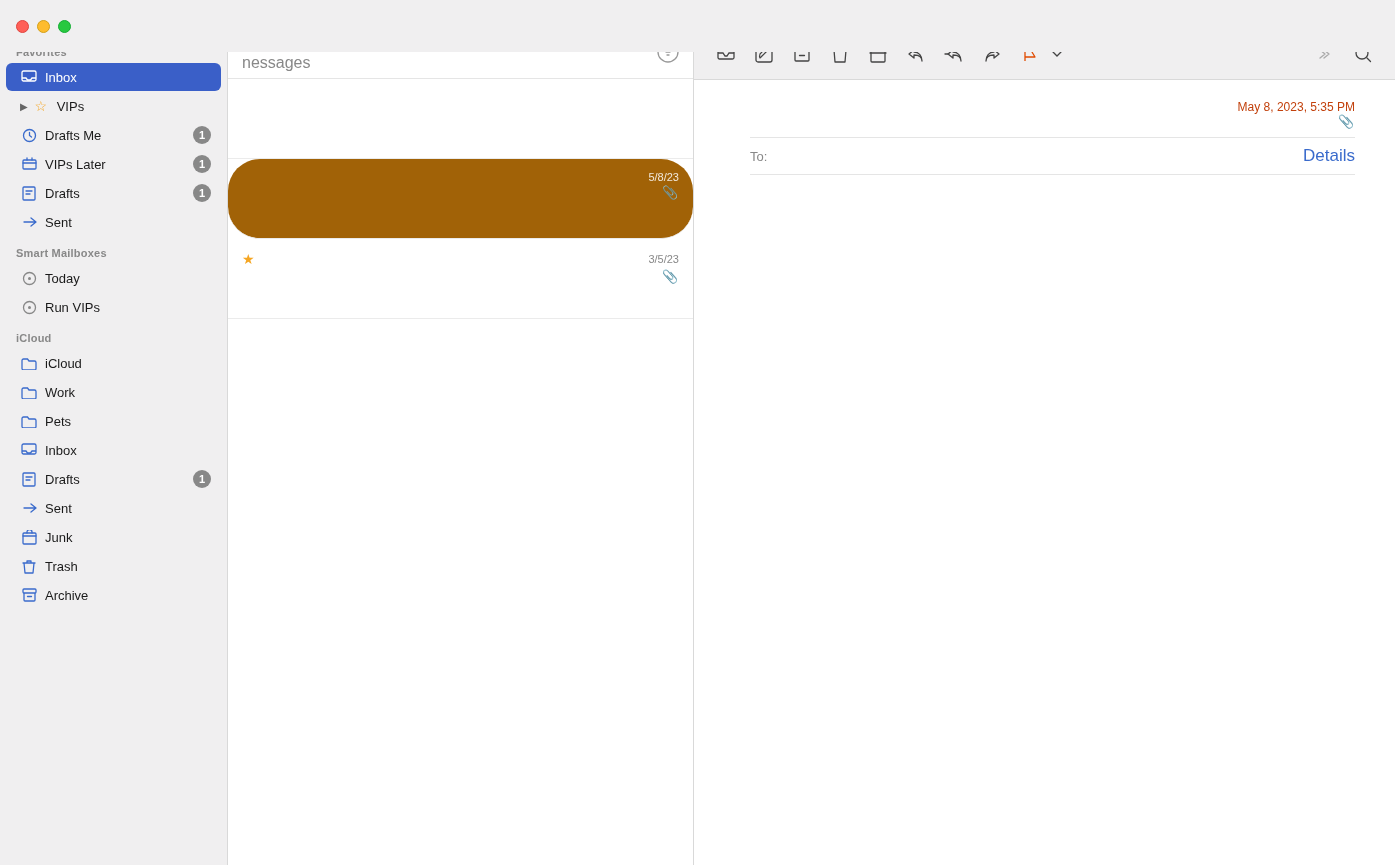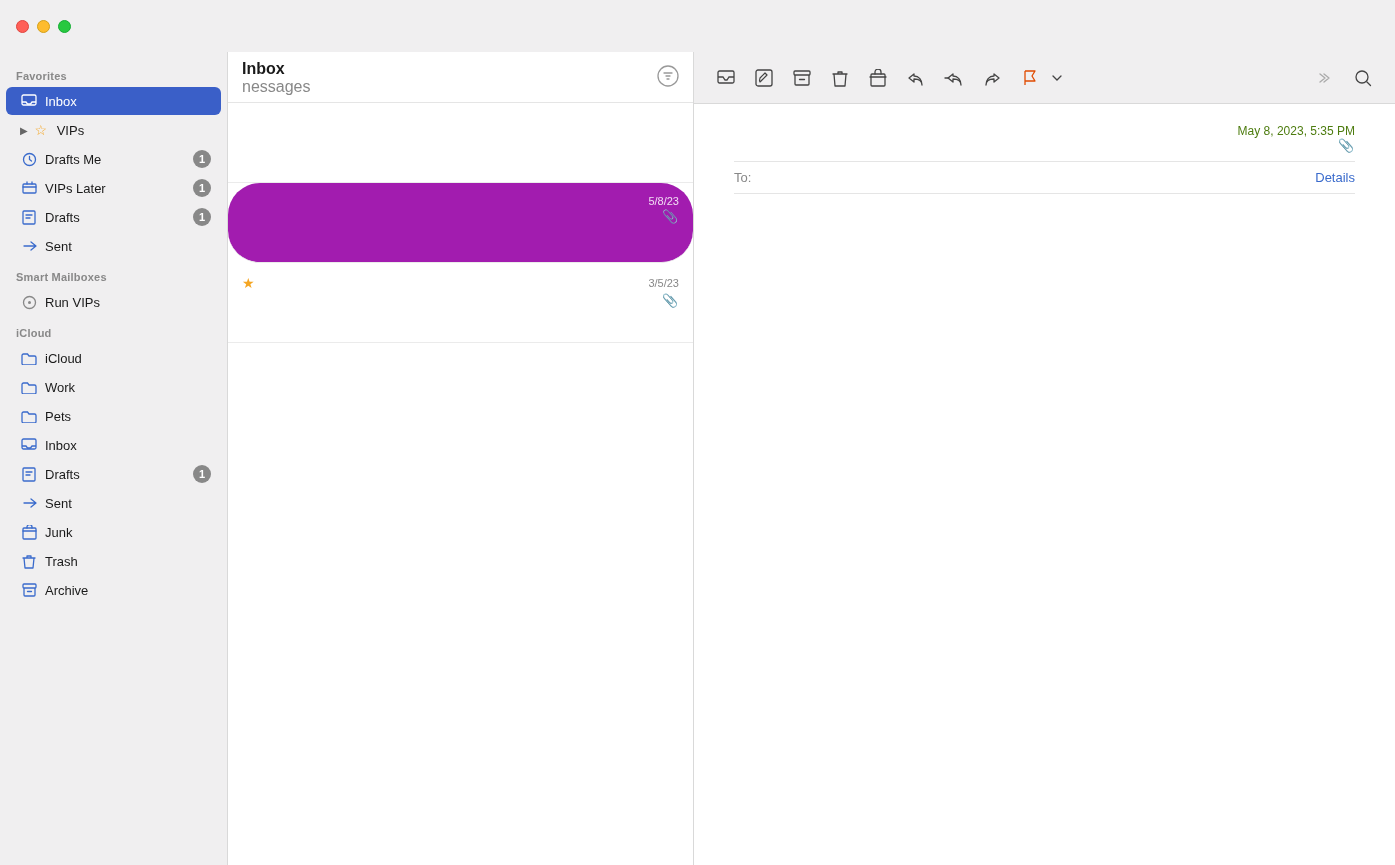--- a/index.html
+++ b/index.html
@@ -13,21 +13,21 @@
       padding: 0 16px;
       z-index: 100;
     }
     .traffic-lights { display: flex; gap: 8px; align-items: center; }
     .traffic-light { width: 13px; height: 13px; border-radius: 50%; }
     .tl-red { background: #ff5f57; border: 1px solid #e0443e; }
     .tl-yellow { background: #febc2e; border: 1px solid #d4a017; }
     .tl-green { background: #28c840; border: 1px solid #14ae33; }
 
     
-    .app { display: flex; width: 1395px; height: 865px; padding-top: 52px; justify-content: space-between; }
+    .app { display: flex; width: 1395px; height: 865px; padding-top: 28px; justify-content: space-between; }
 
     
     .sidebar {
       width: 228px; min-width: 228px;
       background: #f0eff0;
       height: 100%;
       overflow-y: auto;
       padding: 8px 0;
       border-right: 1px solid #d9d9d9;
     }
@@ -75,21 +75,21 @@
     .filter-icon { font-size: 18px; color: #555; cursor: pointer; }
 
     .email-list { flex: 1; overflow-y: auto; }
     .email-item {
       padding: 12px 14px;
       border-bottom: 1px solid #ebebeb;
       cursor: pointer;
       position: relative;
       min-height: 80px;
     }
-    .email-item.selected { background: #a21caf; color: #fff; border-radius: 32px; }
+    .email-item.selected { background: #a16207; color: #fff; border-radius: 32px; }
     .email-item.selected .email-date, .email-item.selected .email-preview,
     .email-item.selected .email-sender { color: #fff; }
     .email-top { display: flex; align-items: center; justify-content: flex-end; margin-bottom: 2px; }
     .email-date { font-size: 11px; color: #888; }
     .email-item.selected .email-date { color: rgba(255,255,255,0.85); }
     .email-sender { font-size: 13px; font-weight: 600; margin-bottom: 2px; }
     .email-subject { font-size: 12px; margin-bottom: 2px; }
     .email-preview { font-size: 12px; color: #888; }
     .attachment-icon { font-size: 13px; color: #aaa; }
     .email-item.selected .attachment-icon { color: rgba(255,255,255,0.8); }
@@ -119,30 +119,31 @@
 
     .email-detail {
       flex: 1;
       padding: 20px 40px;
       overflow-y: auto;
     }
     .email-detail-header {
       display: flex; justify-content: flex-end; align-items: flex-start;
       margin-bottom: 8px;
     }
-    .email-detail-date { font-size: 12px; color: #4d7c0f; text-align: right; }
+    .email-detail-date { font-size: 12px; color: #c2410c; text-align: right; }
     .email-detail-attach { color: #aaa; font-size: 13px; display: block; text-align: right; }
     .email-to-row {
       display: flex; align-items: center; justify-content: space-between;
       padding: 8px 0;
       border-top: 1px solid #e5e5e5;
       border-bottom: 1px solid #e5e5e5;
+      margin-left: 16px;
     }
     .email-to-label { font-size: 13px; color: #888; }
-    .email-details-link { font-size: 13px; color: #3a6bcc; cursor: pointer; }
+    .email-details-link { font-size: 17px; color: #3a6bcc; cursor: pointer; }
   </style>
 </head>
 <body>
 
 <div class="titlebar">
   <div class="traffic-lights">
     <div class="traffic-light tl-red"></div>
     <div class="traffic-light tl-yellow"></div>
     <div class="traffic-light tl-green"></div>
   </div>
@@ -207,20 +208,29 @@
       <span class="sidebar-icon">
         <svg width="15" height="14" viewBox="0 0 15 14" fill="none">
             <path d="M2 7h11M9 3l5 4-5 4" stroke="#3a6bcc" stroke-width="1.3" stroke-linecap="round" stroke-linejoin="round"></path>
           </svg>
       </span>
       <span>Sent</span>
     </div>
 
     <div class="sidebar-section-label">Smart Mailboxes</div>
 
+    <div class="sidebar-item">
+      <span class="sidebar-icon">
+        <svg width="15" height="15" viewBox="0 0 15 15" fill="none">
+            <circle cx="7.5" cy="7.5" r="6" stroke="#888" stroke-width="1.3"></circle>
+            <circle cx="7.5" cy="7.5" r="1.5" fill="#888"></circle>
+          </svg>
+      </span>
+      <span>Today</span>
+    </div>
 
     <div class="sidebar-item">
       <span class="sidebar-icon">
         <svg width="15" height="15" viewBox="0 0 15 15" fill="none">
             <circle cx="7.5" cy="7.5" r="6" stroke="#888" stroke-width="1.3"></circle>
             <circle cx="7.5" cy="7.5" r="1.5" fill="#888"></circle>
           </svg>
       </span>
       <span>Run VIPs</span>
     </div>

